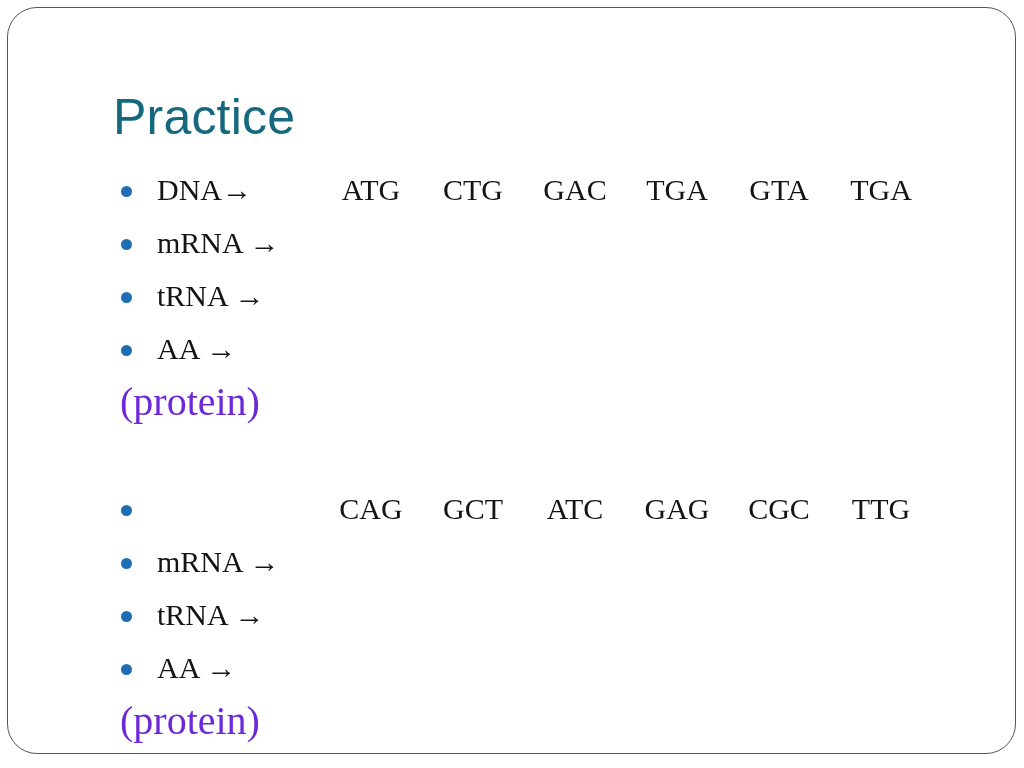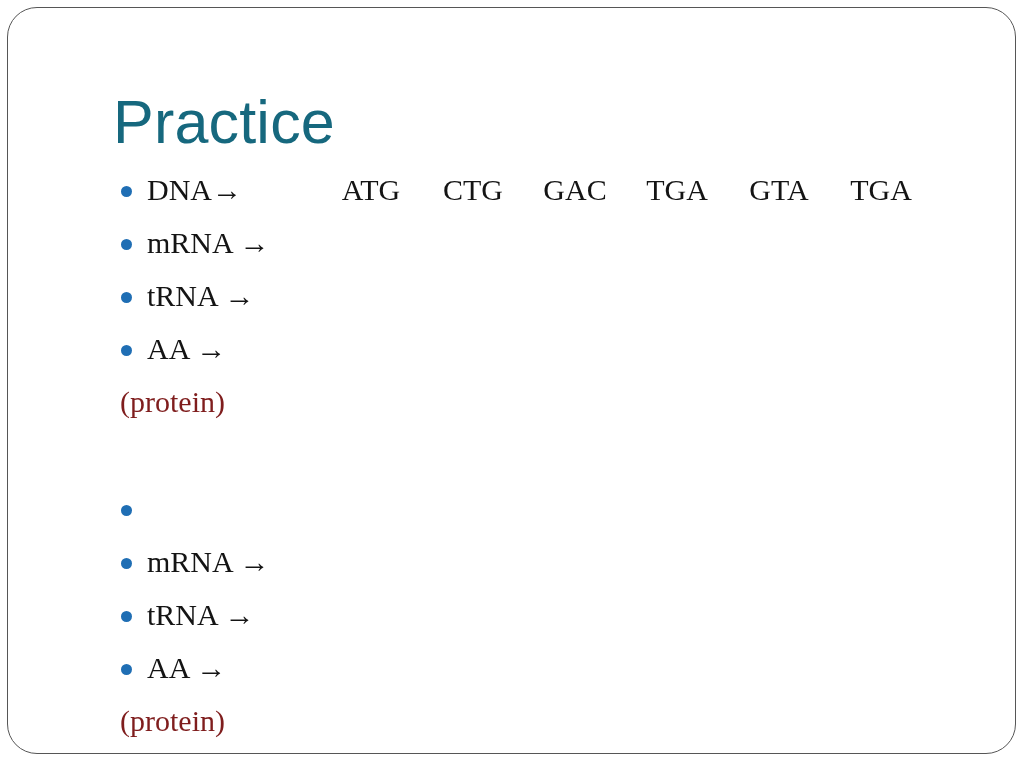--- a/index.html
+++ b/index.html
@@ -26,21 +26,21 @@
     border-radius: 30px;
     background: #ffffff;
   }
 
   
   #slide-title {
     position: absolute;
     left: 105px;
     top: 82px;
     font-family: "Liberation Sans", "DejaVu Sans", sans-serif;
-    font-size: 61px;
+    font-size: 50px;
     font-weight: 400;
     letter-spacing: 0.2px;
     color: #16687e;
     line-height: 1.08;
     white-space: nowrap;
     text-align: center;
   }
 
   
   .body-block {
@@ -64,42 +64,42 @@
     left: 113px;
     top: 14px;
     width: 11px;
     height: 11px;
     border-radius: 50%;
     background: #1f6eb4;
   }
 
   .line-label {
     position: absolute;
-    left: 139px;
+    left: 149px;
     top: 0;
     line-height: 36px;
   }
 
   .codons {
     position: absolute;
     left: 312px;
     top: 0;
     line-height: 36px;
   }
   .codon {
     display: inline-block;
     width: 102px;
     text-align: center;
   }
 
   .plain-line {
     position: relative;
     height: 53px;
-    font-size: 30px;
-    color: #7f1d1d;
+    font-size: 40px;
+    color: #6d28d9;
     white-space: nowrap;
   }
   .plain-line > span {
     position: absolute;
     left: 112px;
     top: 0;
     line-height: 36px;
   }
 </style>
 </head>
@@ -137,20 +137,23 @@
     <div class="plain-line">
       <span>(protein)</span>
     </div>
 
   </div>
 
   <div class="body-block" id="group-2">
 
     <div class="line">
       <span class="bullet-dot"></span>
+      <span class="codons">
+        <span class="codon">CAG</span><span class="codon">GCT</span><span class="codon">ATC</span><span class="codon">GAG</span><span class="codon">CGC</span><span class="codon">TTG</span>
+      </span>
     </div>
 
     <div class="line">
       <span class="bullet-dot"></span>
       <span class="line-label">mRNA →</span>
     </div>
 
     <div class="line">
       <span class="bullet-dot"></span>
       <span class="line-label">tRNA →</span>

